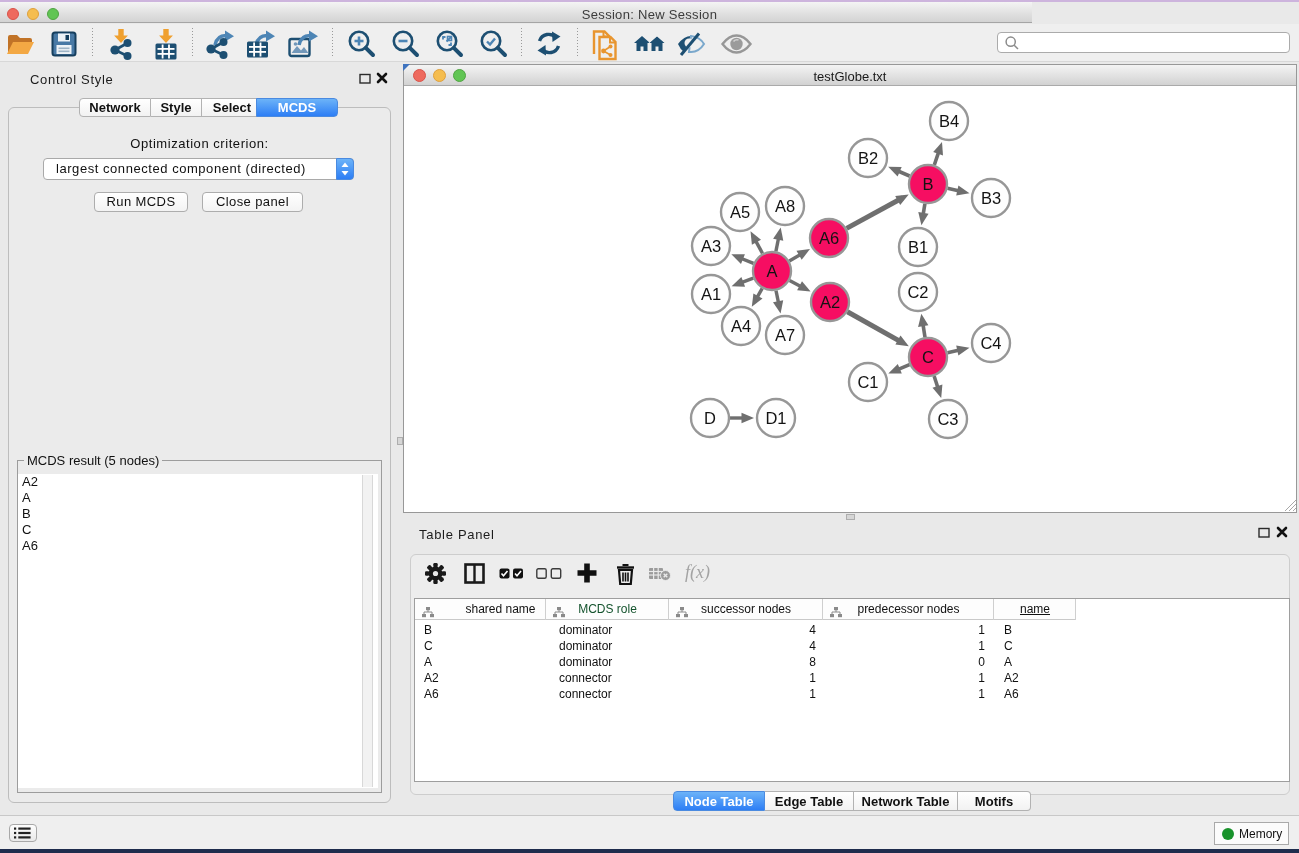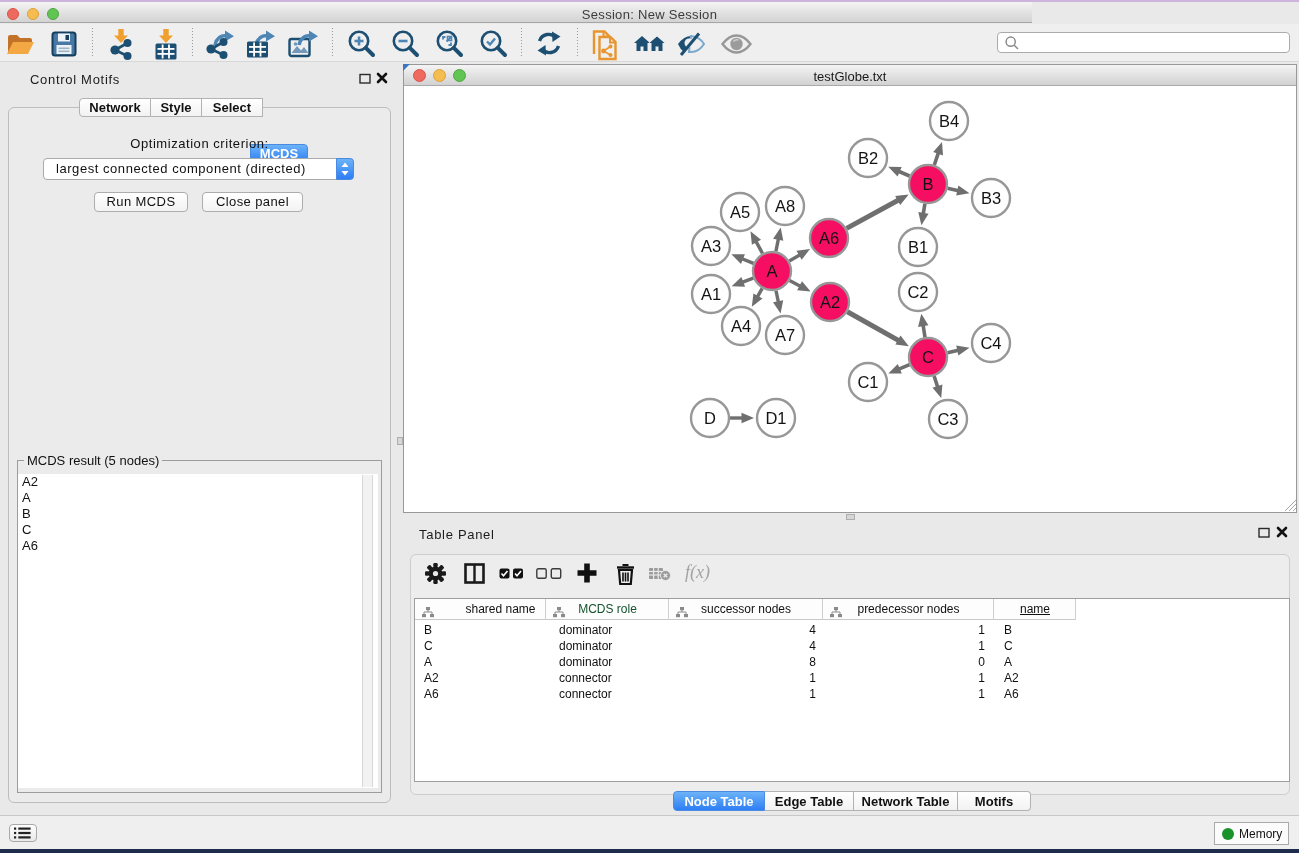--- a/index.html
+++ b/index.html
@@ -193,32 +193,32 @@
   <div class="tsep" style="left:521px;"></div>
   <div class="tsep" style="left:577px;"></div>
   <div class="abs" id="searchbox">
       <svg width="16" height="16" style="position:absolute;left:6px;top:2px;" viewBox="0 0 16 16">
         <circle cx="6.7" cy="6.7" r="4.6" fill="none" stroke="#8b8b8b" stroke-width="1.5"></circle>
         <line x1="10.2" y1="10.2" x2="14" y2="14" stroke="#8b8b8b" stroke-width="1.5"></line>
       </svg>
     </div>
 </div>
 
-<div class="abs" id="cpTitle">Control Motifs</div>
+<div class="abs" id="cpTitle">Control Style</div>
 <svg class="abs" style="left:359px;top:73px;" width="12" height="11" viewBox="0 0 12 11">
     <rect x="1" y="1.5" width="10" height="8.5" fill="none" stroke="#2b2b2b" stroke-width="1.4"></rect>
   </svg>
 <svg class="abs" style="left:376px;top:72px;" width="12" height="12" viewBox="0 0 12 12">
     <path d="M2 2 L10 10 M10 2 L2 10" stroke="#111" stroke-width="2.6" stroke-linecap="round"></path>
   </svg>
 <div class="abs" id="cpPanel"></div>
 <div class="tabseg" style="left:79px; width:72px; border-radius:4px 0 0 4px;">Network</div>
 <div class="tabseg" style="left:151px; width:51px; border-left:none;">Style</div>
 <div class="tabseg" style="left:202px; width:61px; border-left:none;">Select</div>
-<div class="tabseg tabsel" style="left:250px; width:58px; border-radius:0 4px 4px 0;margin-top:46px;">MCDS</div>
+<div class="tabseg tabsel" style="left:256px; width:82px; border-radius:0 4px 4px 0;">MCDS</div>
 <div class="abs" id="optLabel">Optimization criterion:</div>
 <div class="abs" id="dropdown">largest connected component (directed)</div>
 <div class="abs" id="ddBtn">
     <svg width="16" height="20" style="position:absolute;left:0px;top:0px;" viewBox="0 0 16 20">
       <path d="M8 3.5 L11.5 8 H4.5 z" fill="#fff"></path>
       <path d="M8 16.5 L4.5 12 H11.5 z" fill="#fff"></path>
     </svg>
   </div>
 <div class="btn" style="left:94px; top:192px; width:94px;">Run MCDS</div>
 <div class="btn" style="left:202px; top:192px; width:101px;">Close panel</div>

